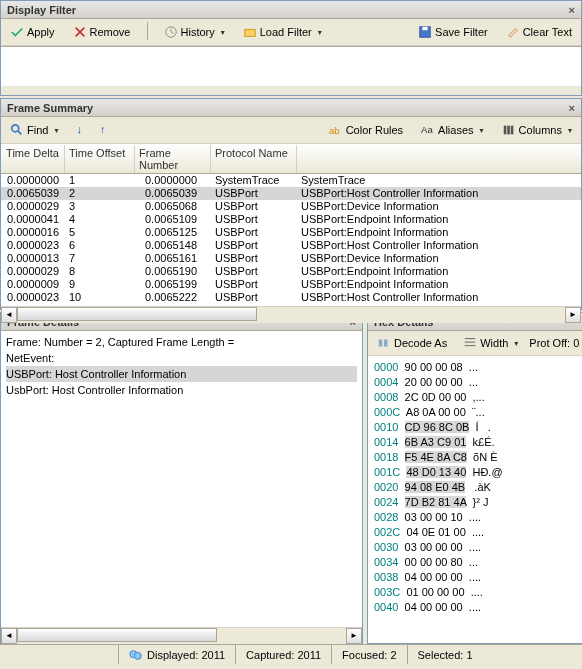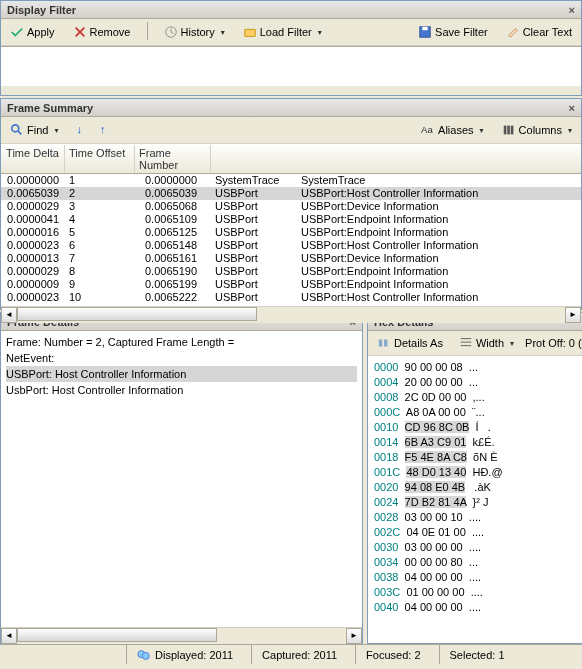--- a/index.html
+++ b/index.html
@@ -33,21 +33,21 @@
 .details-body{flex:1;padding:3px 5px;font-family:"Courier New",monospace;font-size:12px;line-height:16px;overflow:hidden;position:relative;}
 .details-body .hl{background:#d6d6d6;}
 .hex-panel{flex:1;border:1px solid #7f9db9;background:#fff;display:flex;flex-direction:column;}
 .hex-tb{display:flex;align-items:center;padding:2px 4px;font-size:11px;border-bottom:1px solid #d4d0c8;background:#ece9d8;gap:6px;overflow:hidden;white-space:nowrap;}
 .hex-body{flex:1;padding:4px 6px;font-family:"Courier New",monospace;font-size:12px;line-height:15px;overflow:hidden;}
 .hex-line{white-space:pre;}
 .hex-off{color:#008080;}
 .hex-b{color:#000;}
 .hex-a{color:#000;}
 .hl2{background:#d6d6d6;}
-.statusbar{display:flex;border-top:1px solid #aca899;background:#ece9d8;height:20px;align-items:center;font-size:11px;gap:8px;}
+.statusbar{display:flex;border-top:1px solid #aca899;background:#ece9d8;height:20px;align-items:center;font-size:11px;}
 .sb-cell{border-left:1px solid #aca899;padding:0 10px;display:flex;align-items:center;height:100%;gap:4px;}
 .svg-ic{width:14px;height:14px;}
 .divider-v{width:1px;background:#aca899;margin:0 3px;height:18px;}
 </style>
 </head>
 <body>
 
 <div class="panel" style="height:96px;">
   <div class="panel-header">
     <span>Display Filter</span>
@@ -107,39 +107,46 @@
     <span class="tb-btn dropdown-arr">
       <svg class="svg-ic" viewBox="0 0 16 16">
           <circle cx="6" cy="6" r="4" stroke="#47c" fill="none" stroke-width="2"></circle>
           <path d="M9 9l4 4" stroke="#47c" stroke-width="2"></path>
         </svg>
       <span>Find</span>
     </span>
     <span class="tb-btn" style="color:#15c;font-weight:bold;">↓</span>
     <span class="tb-btn" style="color:#15c;font-weight:bold;">↑</span>
     <span class="spacer"></span>
+    <span class="tb-btn">
+      <svg class="svg-ic" viewBox="0 0 16 16">
+          <text x="0" y="12" font-size="10" fill="#d80">ab</text>
+        </svg>
+      <span>Color Rules</span>
+    </span>
     <span class="tb-btn dropdown-arr">
       <svg class="svg-ic" viewBox="0 0 16 16">
           <text x="0" y="11" font-size="8" fill="#333">Aa</text>
         </svg>
       <span>Aliases</span>
     </span>
     <span class="tb-btn dropdown-arr">
       <svg class="svg-ic" viewBox="0 0 16 16">
           <rect x="2" y="3" width="3" height="10" fill="#555"></rect>
           <rect x="6" y="3" width="3" height="10" fill="#555"></rect>
           <rect x="10" y="3" width="3" height="10" fill="#555"></rect>
         </svg>
       <span>Columns</span>
     </span>
   </div>
   <div class="col-headers">
     <div class="col-h w-td">Time Delta</div>
     <div class="col-h w-to">Time Offset</div>
     <div class="col-h w-fn">Frame Number</div>
+    <div class="col-h w-pn">Protocol Name</div>
   </div>
   <div class="rows" id="summary-rows" style="height:132px;">
       <div class="row">
         <div class="cell w-td">0.0000000</div>
         <div class="cell w-fn">1</div>
         <div class="cell w-to">0.0000000</div>
         <div class="cell w-pn">SystemTrace</div>
         <div class="cell w-de">SystemTrace</div>
       </div>
       <div class="row sel">
@@ -239,21 +246,21 @@
     <div class="panel-header">
       <span>Hex Details</span>
 
     </div>
     <div class="hex-tb">
       <span class="tb-btn">
         <svg class="svg-ic" viewBox="0 0 16 16">
             <rect x="2" y="4" width="4" height="8" fill="#8ac"></rect>
             <rect x="8" y="4" width="4" height="8" fill="#8ac"></rect>
           </svg>
-        <span>Details As</span>
+        <span>Decode As</span>
       </span>
       <span class="tb-btn dropdown-arr">
         <svg class="svg-ic" viewBox="0 0 16 16">
             <path d="M2 3h12M2 7h12M2 11h12" stroke="#555"></path>
           </svg>
         <span>Width</span>
       </span>
       <span>Prot Off: 0 (0x</span>
     </div>
     <div class="hex-body" id="hex-body">

